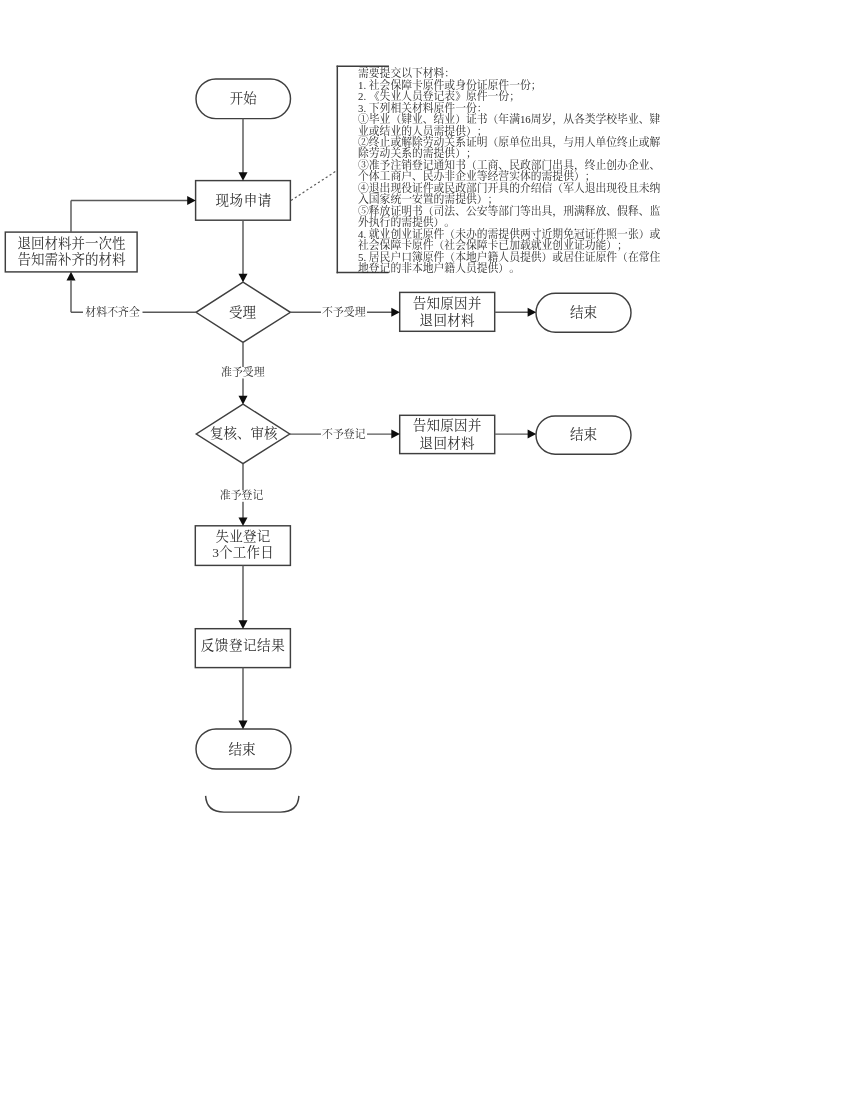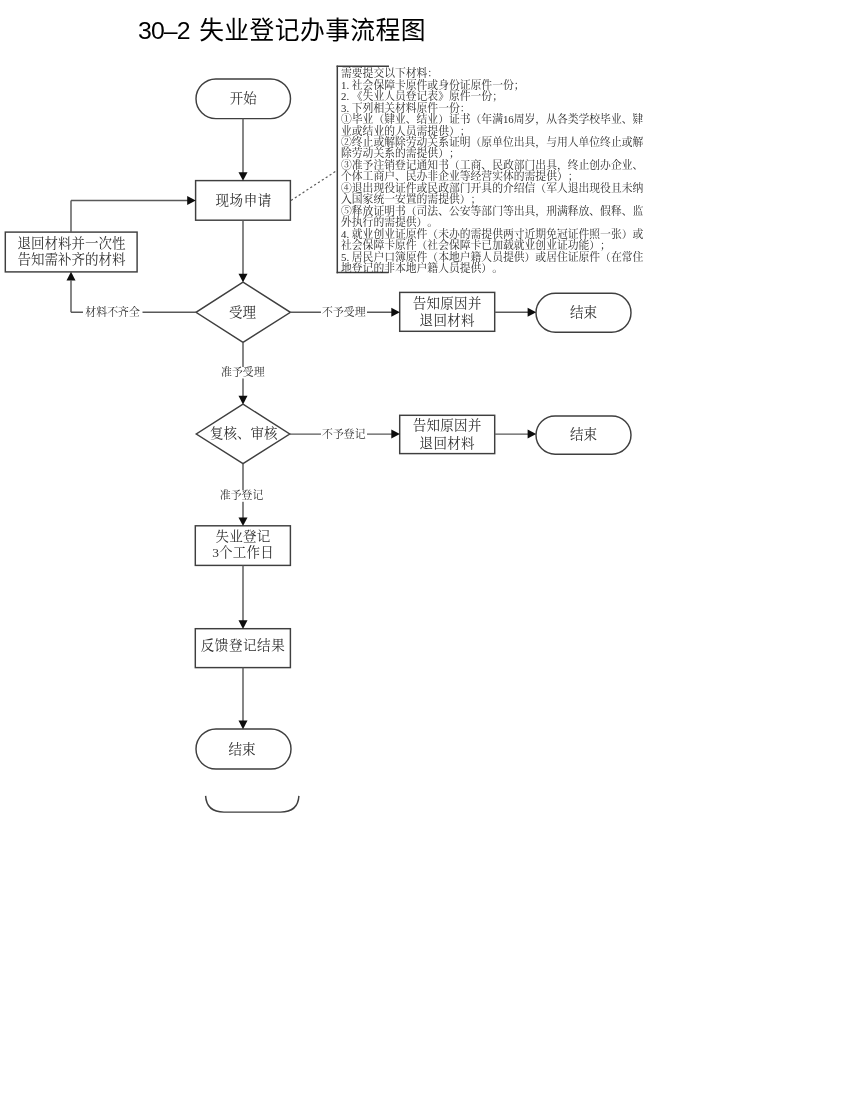--- a/index.html
+++ b/index.html
@@ -3,25 +3,24 @@
 <style>
 html,body{margin:0;padding:0;background:#ffffff;}
 *{text-spacing-trim:space-all;}
 #page{position:relative;width:848px;height:1116px;background:#fff;overflow:hidden;
   font-family:"Liberation Serif","Noto Serif CJK SC",serif;}
 #title{position:absolute;left:138px;top:18.8px;font-family:"Liberation Sans","Noto Sans CJK SC",sans-serif;
   font-weight:400;font-size:24.8px;line-height:24.8px;color:#000;white-space:nowrap;letter-spacing:0;}
 #title .num{letter-spacing:-0.9px;}
 #title .cjk{margin-left:9.6px;letter-spacing:0.4px;}
 svg{position:absolute;left:0;top:0;}
-#ann{position:absolute;left:341px;top:68.3px;font-size:10.8px;line-height:11.46px;color:#2b2b2b;white-space:nowrap;}
+#ann{position:absolute;left:358px;top:68.3px;font-size:10.8px;line-height:11.46px;color:#2b2b2b;white-space:nowrap;}
 </style></head>
 <body>
 <div id="page">
-<div id="title"><span class="num">30–2</span><span class="cjk">失业登记办事流程图</span></div>
 
 <svg width="848" height="1116" viewBox="0 0 848 1116">
 <g fill="none" stroke="#3f3f3f" stroke-width="1.45">
   <rect x="196" y="79" width="94.5" height="39.6" rx="19.8" ry="19.8"></rect>
   <rect x="195.6" y="180.6" width="94.8" height="39.6"></rect>
   <polygon points="243,282.1 290.4,312.3 243,342.3 196,312.3"></polygon>
   <polygon points="243,404.2 289.7,434 243,463.7 196.3,434"></polygon>
   <rect x="195.3" y="525.8" width="95.1" height="39.6"></rect>
   <rect x="195.3" y="628.7" width="95.1" height="38.9"></rect>
   <rect x="196" y="729" width="95" height="40" rx="20" ry="20"></rect>

